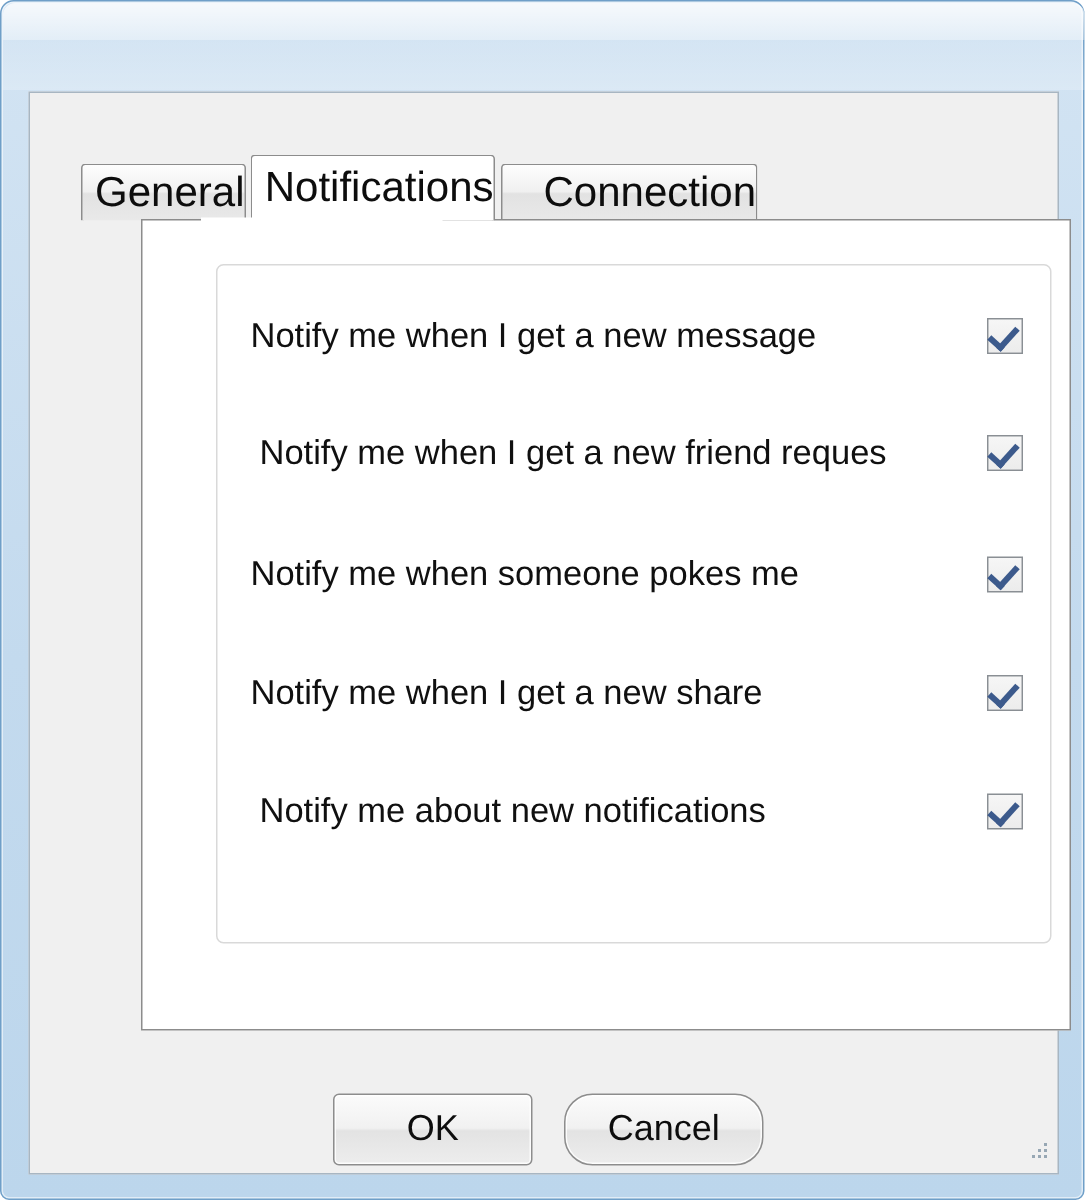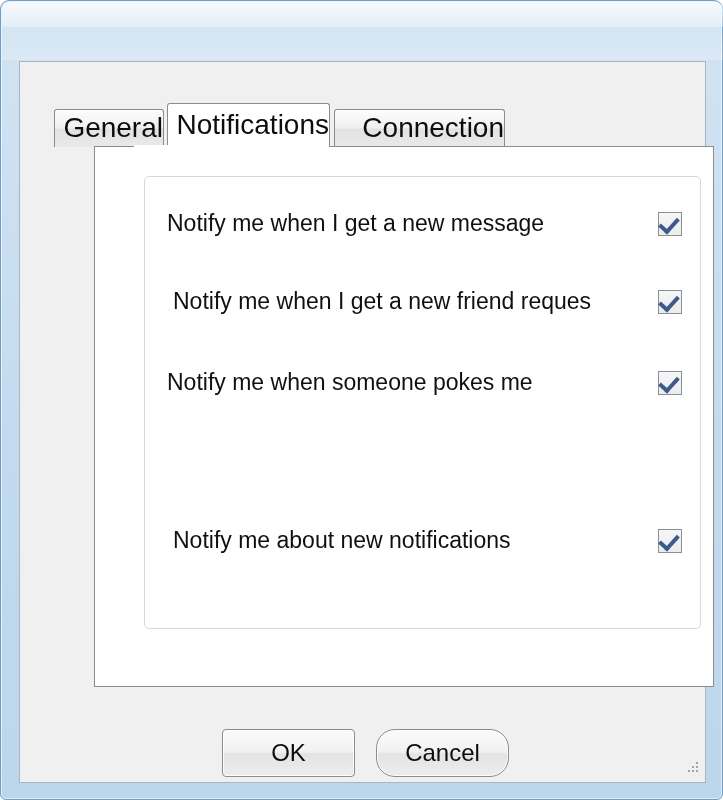--- a/index.html
+++ b/index.html
@@ -326,20 +326,26 @@
           </span>
         </div>
 
         <div class="option-row" style="top:190px">
           <span class="option-label" style="left:22px">Notify me when someone pokes me</span>
           <span class="checkbox">
             <span class="tick"></span>
           </span>
         </div>
 
+        <div class="option-row" style="top:269px">
+          <span class="option-label" style="left:22px">Notify me when I get a new share</span>
+          <span class="checkbox">
+            <span class="tick"></span>
+          </span>
+        </div>
 
         <div class="option-row" style="top:348px">
           <span class="option-label" style="left:28px">Notify me about new notifications</span>
           <span class="checkbox">
             <span class="tick"></span>
           </span>
         </div>
 
       </div>
     </div>

